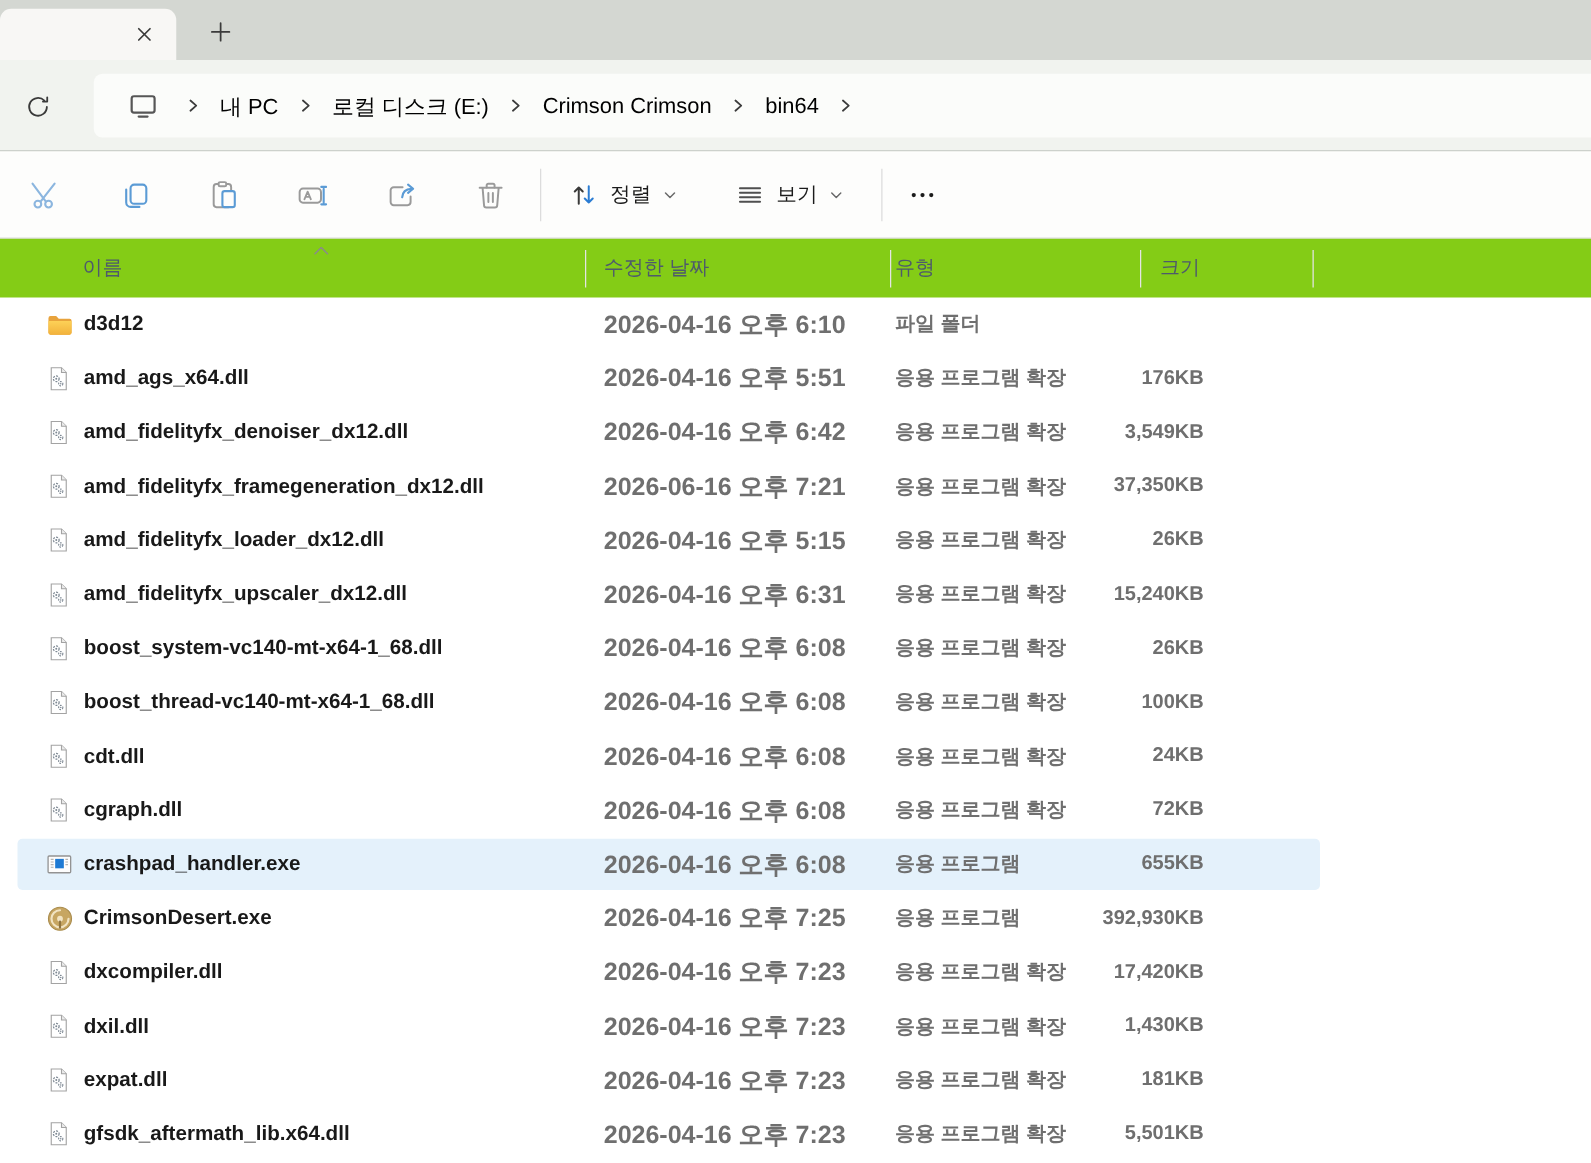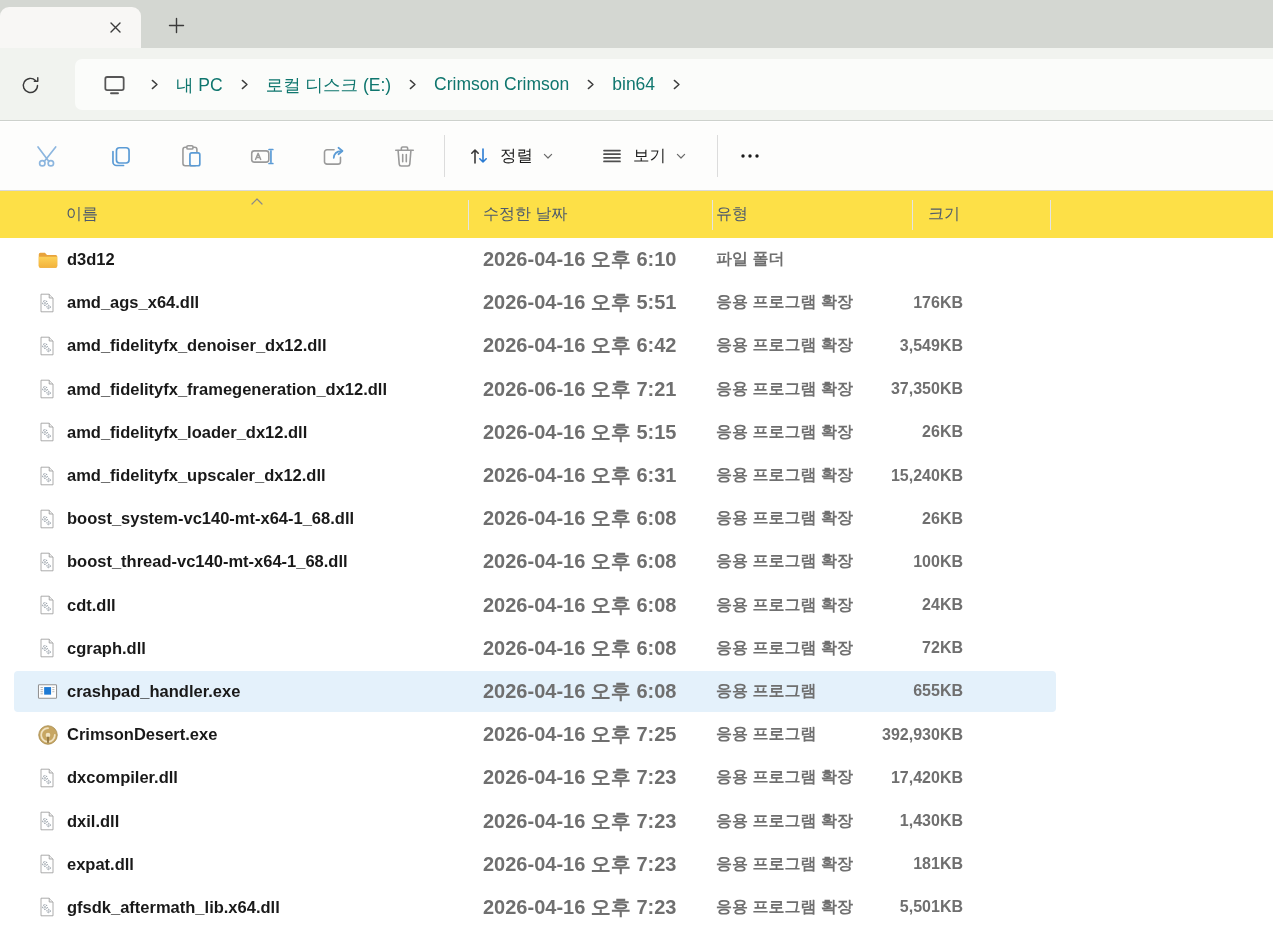--- a/index.html
+++ b/index.html
@@ -16,36 +16,36 @@
   .newtab { position:absolute; left:160px; top:11px; width:32px; height:28px; border-radius:6px;
             display:flex; align-items:center; justify-content:center; cursor:pointer; }
 
   
   .addressbar { position:absolute; left:0; top:48px; width:100%; height:73px; background:#f1f3ef;
                 border-bottom:1px solid #cdd1cc; }
   .nav-refresh { position:absolute; left:13px; top:20px; width:34px; height:34px; border-radius:6px;
                  display:flex; align-items:center; justify-content:center; cursor:pointer; }
   .crumbbox { position:absolute; left:75px; top:11px; right:0; height:51px; background:#fbfcfa;
               border-radius:7px 0 0 7px; display:flex; align-items:center; padding-left:19px; }
-  .crumb { font-size:17.5px; color:#0f766e; padding:5px 8px; border-radius:4px; cursor:pointer; white-space:nowrap; }
+  .crumb { font-size:17.5px; color:#000000; padding:5px 8px; border-radius:4px; cursor:pointer; white-space:nowrap; }
   .crumb-sep { padding:2px 7px; display:flex; align-items:center; cursor:pointer; }
   .crumb-drive-icon { margin-right:6px; display:flex; align-items:center; padding:4px 8px; cursor:pointer; }
 
   
   .toolbar { position:absolute; left:0; top:122px; width:100%; height:69px; background:#fdfdfc;
-             border-bottom:1px solid #d9d9d9; display:flex; align-items:center; padding-left:22px; }
+             border-bottom:1px solid #d9d9d9; display:flex; align-items:center; padding-left:10px; }
   .tbtn { width:54px; height:44px; border-radius:5px; display:flex; align-items:center; justify-content:center;
           cursor:pointer; flex:0 0 auto; margin-right:17px; }
   .tsep { width:1px; height:42px; background:#dcdcdc; flex:0 0 auto; margin:0 10px 0 -4px; }
   .tbtn-label { display:flex; align-items:center; gap:9px; padding:0 12px; height:44px; border-radius:5px;
                 cursor:pointer; flex:0 0 auto; margin-right:22px; }
   .tbtn-label span { font-size:16.5px; color:#1b1b1b; }
 
   
-  .listheader { position:absolute; left:0; top:191px; width:100%; height:47px; background:#fde047; }
+  .listheader { position:absolute; left:0; top:191px; width:100%; height:47px; background:#84cc16; }
   .hsep { position:absolute; top:9px; width:1px; height:30px; background:#e4e4e4; }
   .hlabel { position:absolute; top:13px; font-size:16px; color:#4e5a6c; cursor:pointer; }
   .sortcaret { position:absolute; left:250px; top:1px; }
 
   
   .filelist { position:absolute; left:0; top:238px; width:100%;font-weight:bold; }
   .frow { position:relative; height:43.2px; cursor:pointer; }
   .frow .rowbg { position:absolute; left:14px; right:217px; top:1px; bottom:1px; border-radius:4px; }
   .frow.selected .rowbg { background:#e4f1fb; }
   .fcell { position:absolute; top:0; height:100%; display:flex; align-items:center; }

